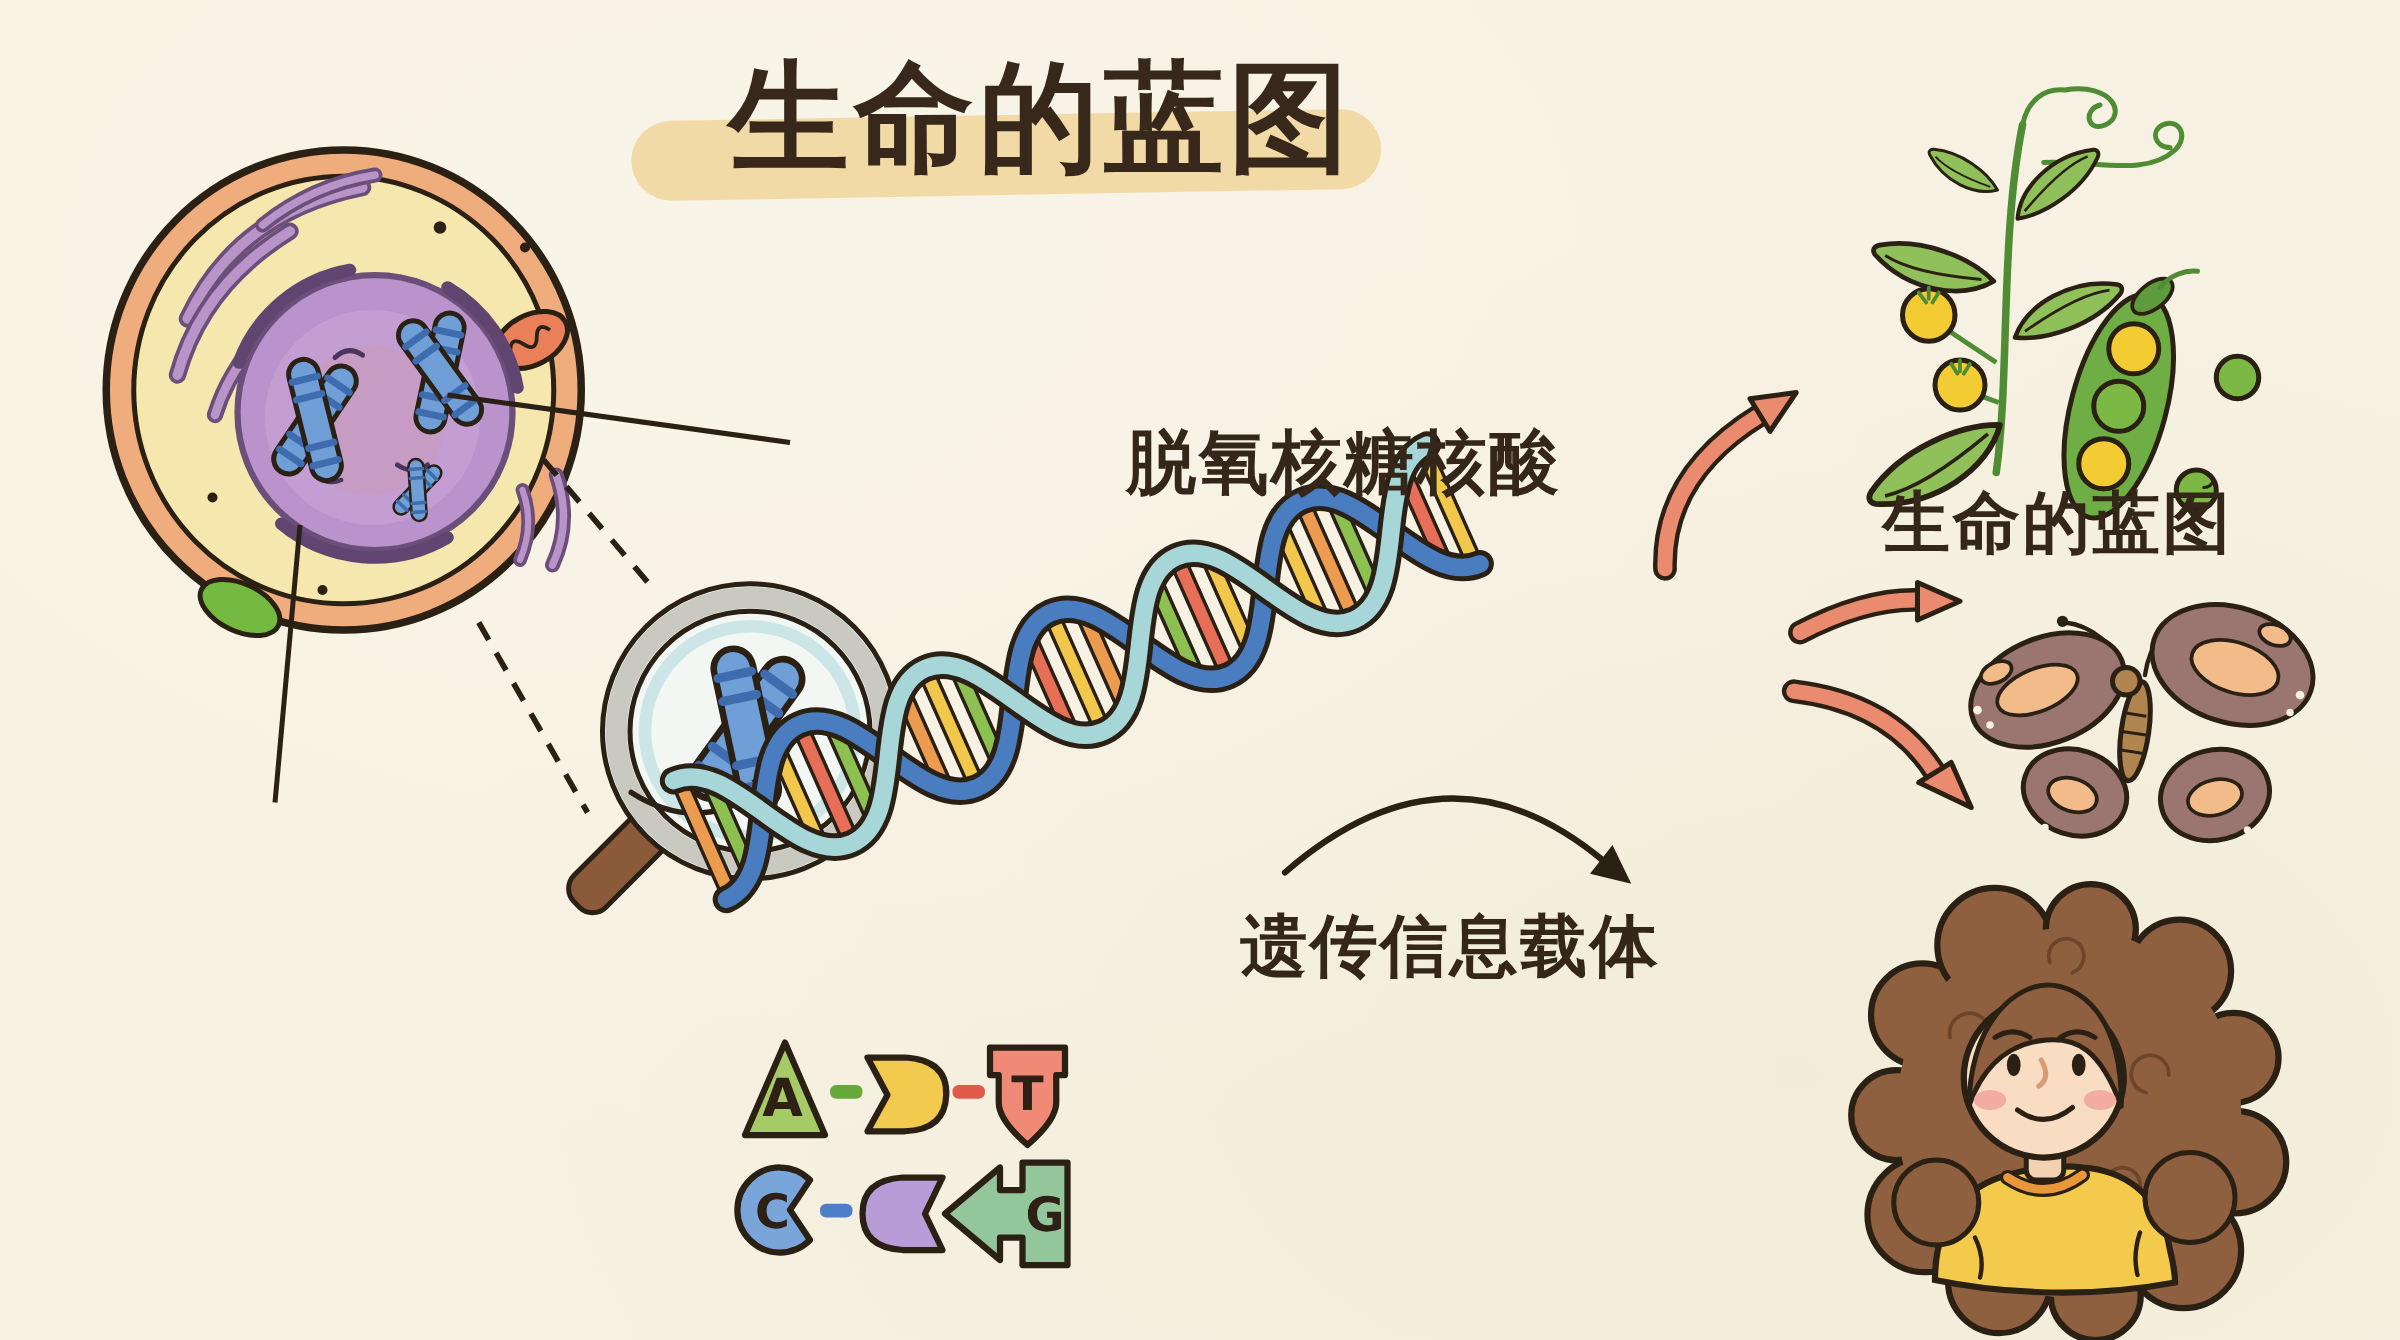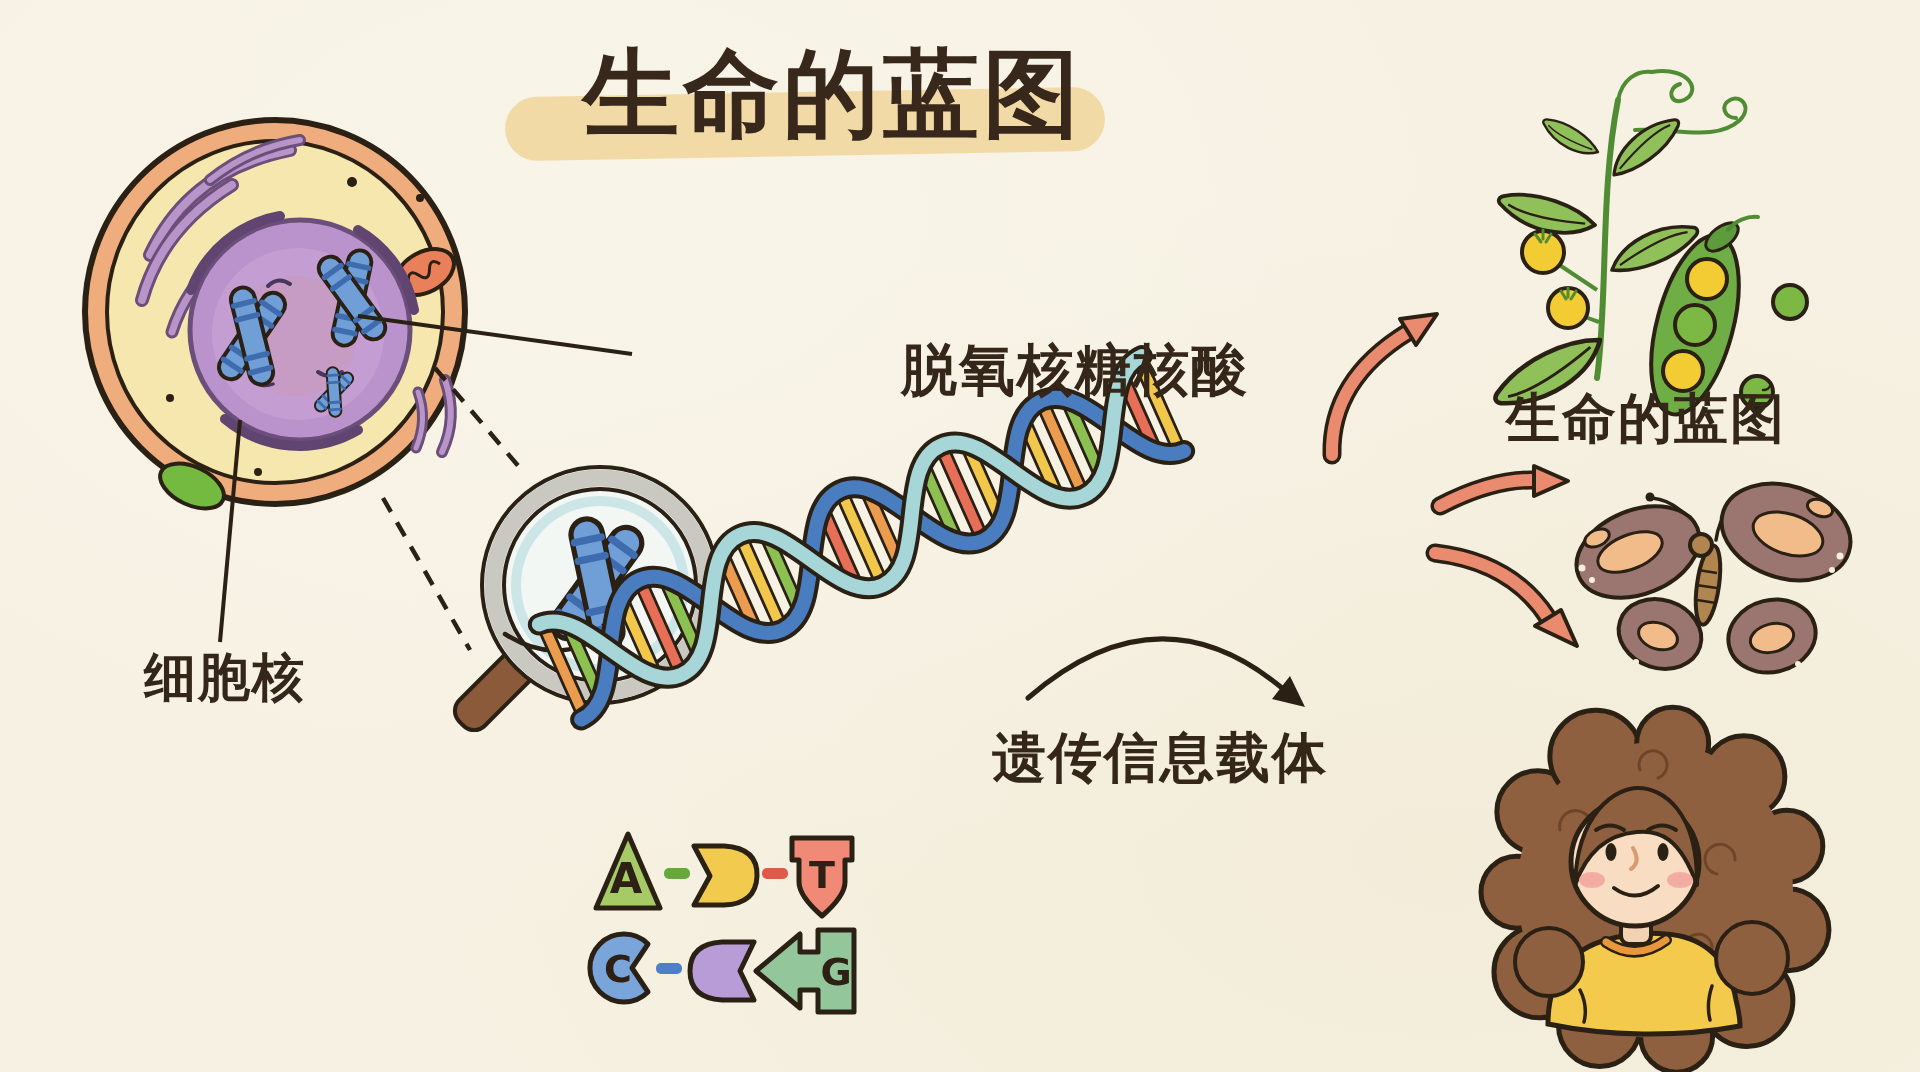--- a/index.html
+++ b/index.html
@@ -302,17 +302,16 @@
       <ellipse cx="1663" cy="852" rx="5.5" ry="9" fill="#2b2014"></ellipse>
       <path d="M1596,830 Q1610,821 1624,830" fill="none" stroke="#2b2014" stroke-width="4" stroke-linecap="round"></path>
       <path d="M1648,830 Q1662,821 1676,830" fill="none" stroke="#2b2014" stroke-width="4" stroke-linecap="round"></path>
       <ellipse cx="1592" cy="880" rx="13" ry="8" fill="#f2a39c" opacity=".85"></ellipse>
       <ellipse cx="1680" cy="880" rx="13" ry="8" fill="#f2a39c" opacity=".85"></ellipse>
       <path d="M1633,848 Q1641,862 1631,869" fill="none" stroke="#d89b72" stroke-width="4" stroke-linecap="round"></path>
       <path d="M1614,888 Q1636,904 1658,886" fill="none" stroke="#2b2014" stroke-width="4" stroke-linecap="round"></path>
     </g>
   </svg>
 
-  <div class="label" style="left:225px;top:678px;font-size:52px;">细胞核</div>
   <div class="label" style="left:1160px;top:758px;font-size:54px;">遗传信息载体</div>
   <div class="label" style="left:1075px;top:371px;font-size:56px;">脱氧核糖核酸</div>
   <div class="label" style="left:1646px;top:419px;font-size:54px;">生命的蓝图</div>
 </div>
 
 </body></html>

